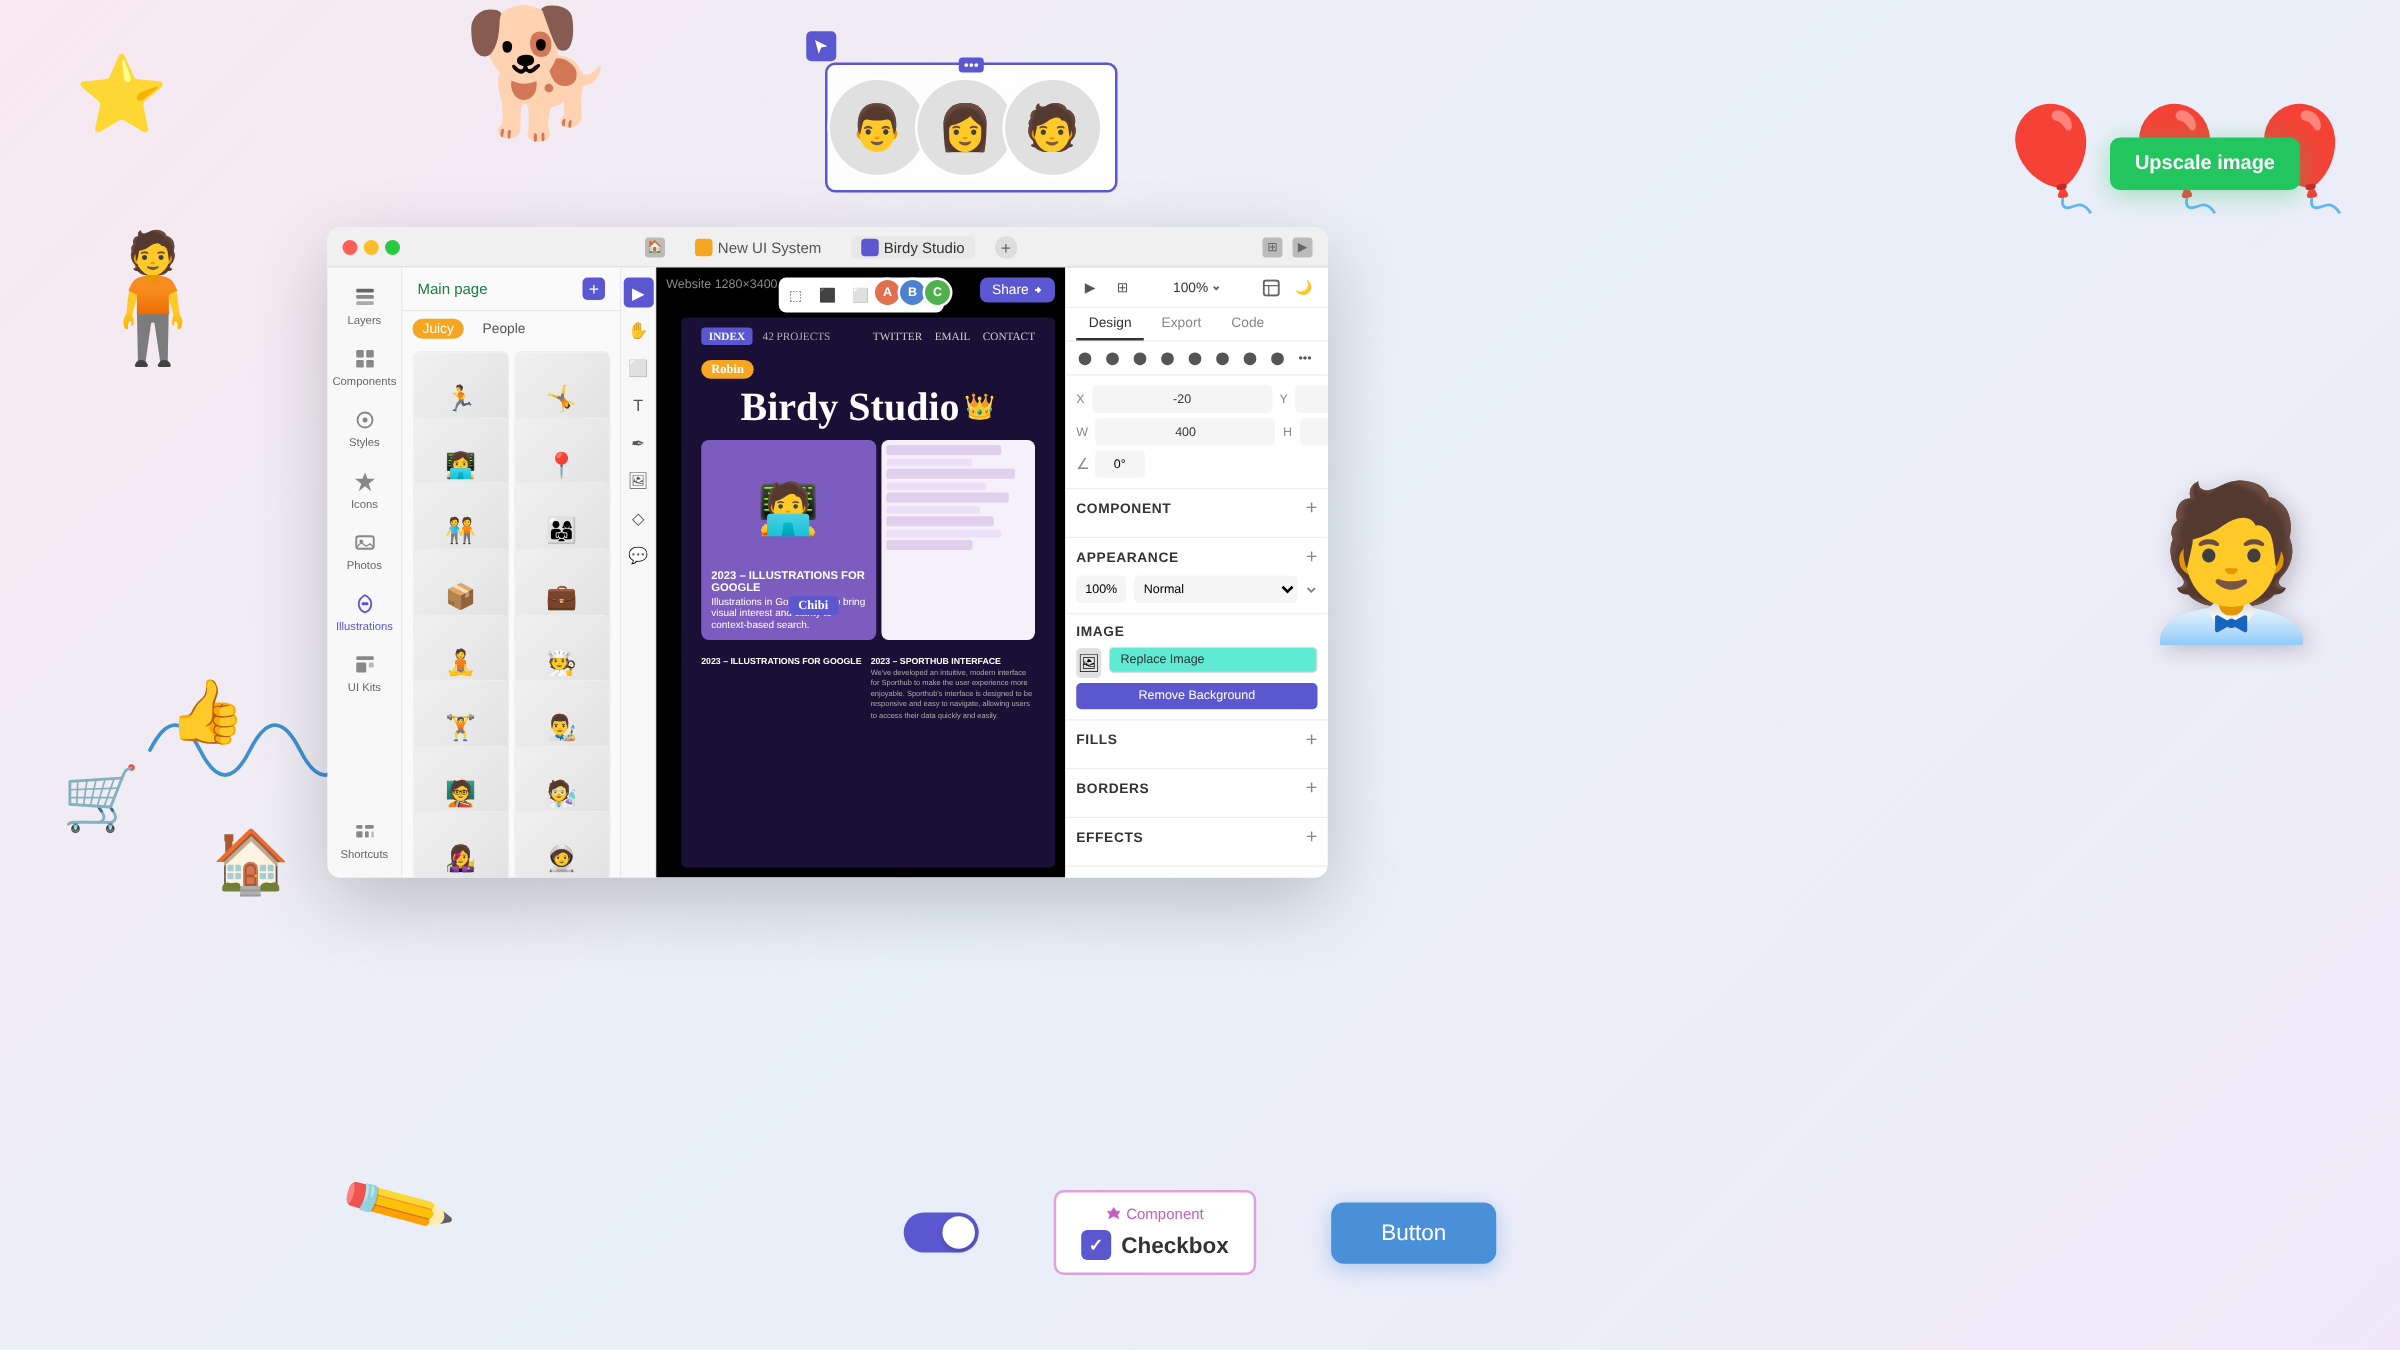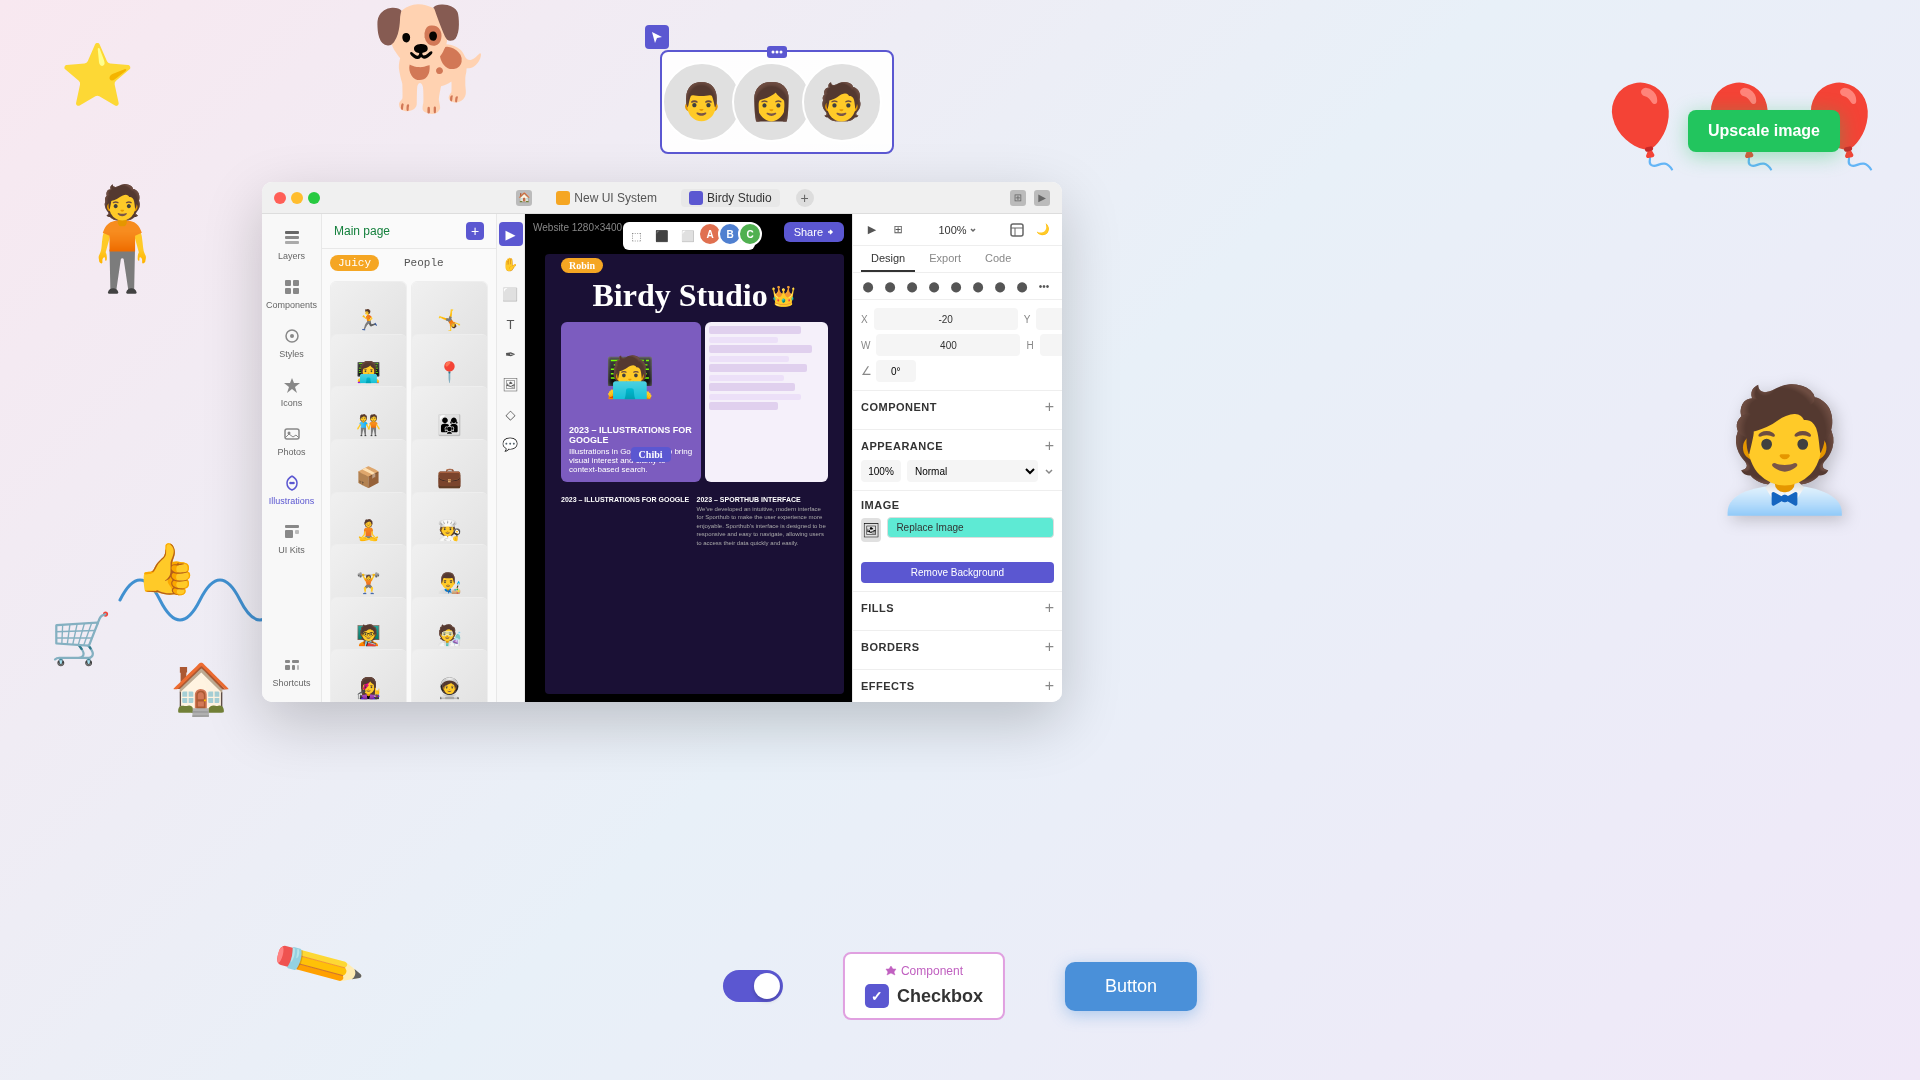--- a/index.html
+++ b/index.html
@@ -164,22 +164,21 @@
       background: #5b57d1;
       border-radius: 4px;
       display: flex; align-items: center; justify-content: center;
       color: #fff; font-size: 14px; cursor: pointer;
       line-height: 1;
     }
     .layer-tabs {
       display: flex;
       align-items: center;
       padding: 6px 8px;
-      gap: 17px;
-      font-family: Liberation Mono, monospace;
+      gap: 7px;
     }
     .layer-tab {
       padding: 2px 8px;
       border-radius: 10px;
       font-size: 11px;
       cursor: pointer;
       color: #555;
     }
     .layer-tab.juicy {
       background: #f5a623;
@@ -508,21 +507,20 @@
     }
     .remove-bg-btn {
       background: #5b57d1;
       color: #fff;
       border: none;
       border-radius: 4px;
       padding: 5px 4px;
       font-size: 10px;
       cursor: pointer;
       width: 100%;
-      margin-top: 16px;
     }
 
     
     .panel-top {
       display: flex;
       align-items: center;
       justify-content: space-between;
       padding: 0 8px;
       height: 32px;
       border-bottom: 1px solid #eee;
@@ -1086,20 +1084,31 @@
 
       <button class="share-btn">
         <span>Share</span>
         <svg width="8" height="8" viewBox="0 0 8 8">
             <path d="M2 4 L6 4 M4 2 L6 4 L4 6" stroke="white" stroke-width="1.5" fill="none"></path>
           </svg>
       </button>
 
       <div class="website-preview">
         
+        <div class="website-nav">
+          <div class="website-nav-left">
+            <span class="index-badge">INDEX</span>
+            <span style="color:#aaa;font-size:9px;">42 PROJECTS</span>
+          </div>
+          <div class="website-nav-right">
+            <span>TWITTER</span>
+            <span>EMAIL</span>
+            <span>CONTACT</span>
+          </div>
+        </div>
 
         
         <div class="robin-badge">Robin</div>
 
         
         <div class="website-title">
           <span>Birdy Studio</span>
           <span class="title-crown">👑</span>
         </div>
 

